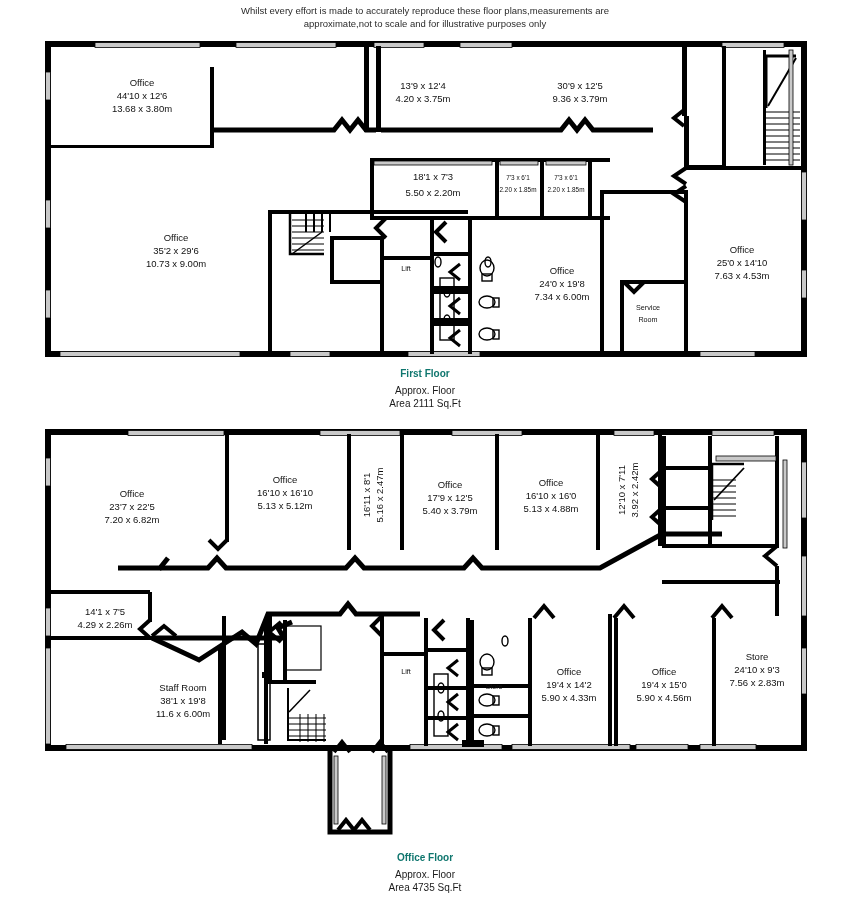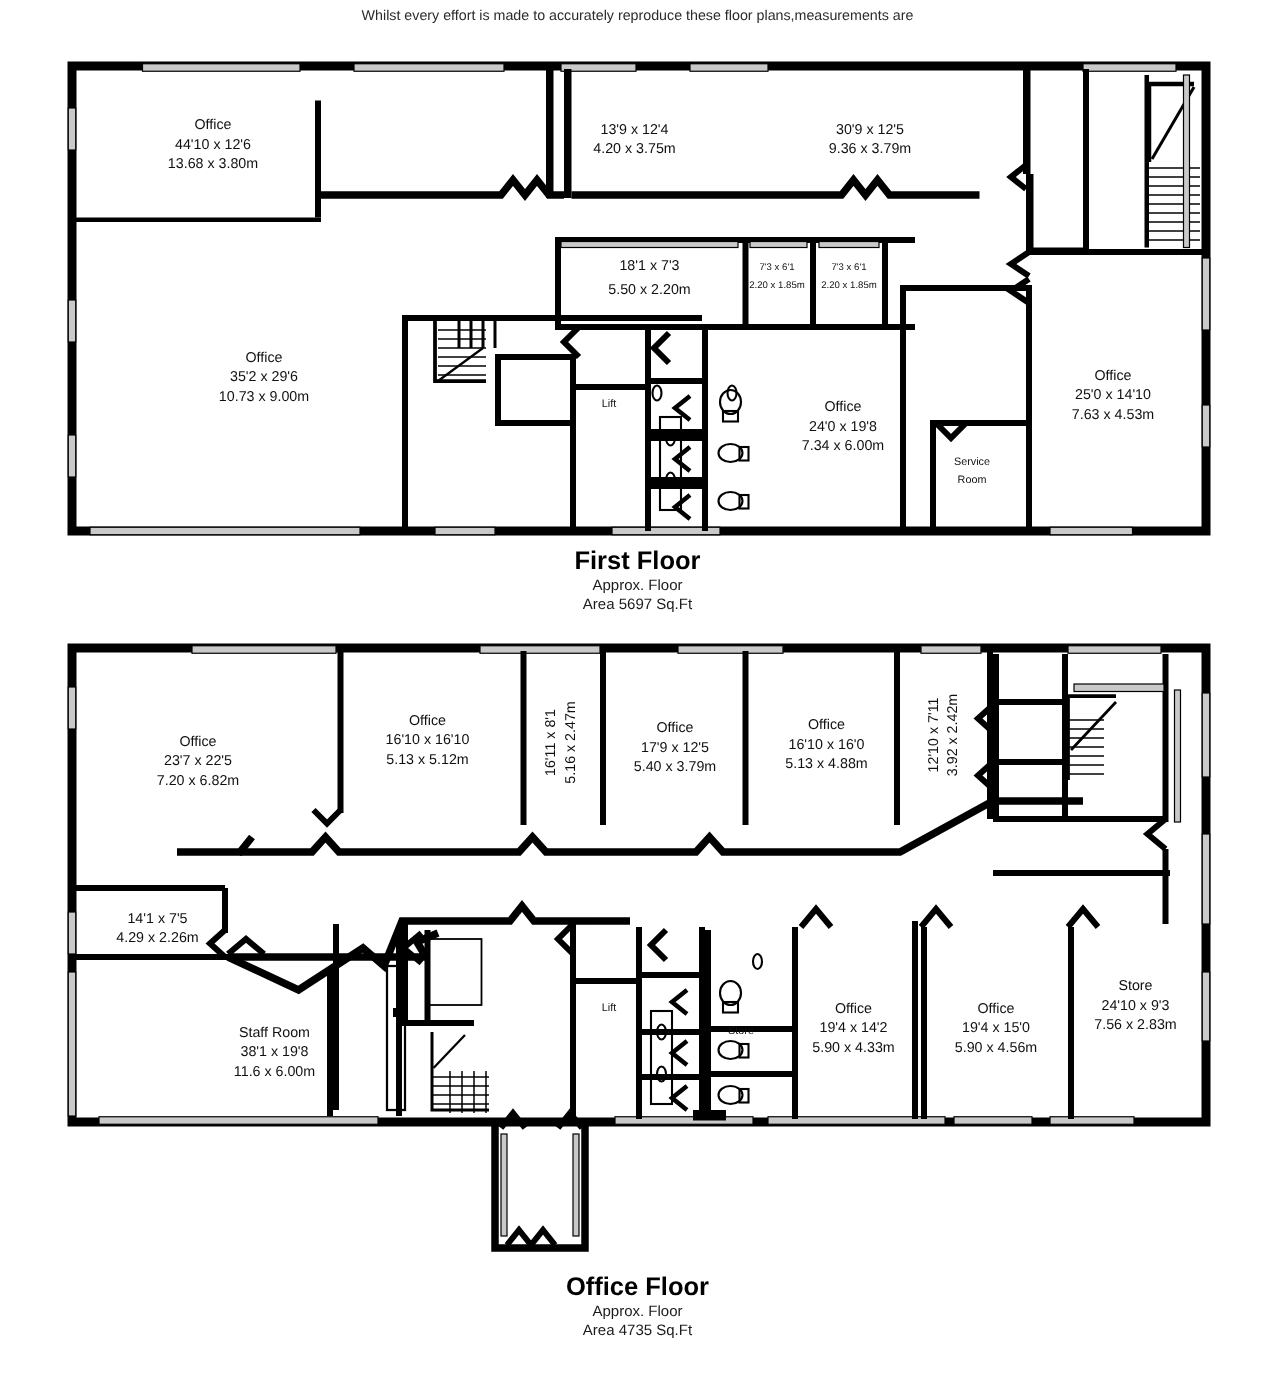--- a/index.html
+++ b/index.html
@@ -4,39 +4,40 @@
 <style>
   html,body{margin:0;padding:0;background:#ffffff;}
   body{width:850px;height:917px;font-family:"Liberation Sans",sans-serif;color:#111;}
   #page{position:relative;width:840px;height:917px;overflow:hidden;background:#fff;}
   .disclaimer{
     position:absolute;left:0;top:4px;width:850px;text-align:center;
     font-size:9.5px;line-height:13px;color:#2b2b2b;
   }
   .plan-svg{position:absolute;left:0;top:0;width:850px;height:917px;}
   .floor-caption{position:absolute;width:850px;left:0;text-align:center;}
-  .floor-caption .ftitle{font-size:17px;font-weight:bold;color:#000000;line-height:16px;}
+  .floor-caption .ftitle{font-size:10px;font-weight:bold;color:#0f766e;line-height:16px;}
   .floor-caption .fsub{font-size:10px;line-height:13px;color:#1b1b1b;margin-top:2px;}
   
   text{font-family:"Liberation Sans",sans-serif;fill:#111;}
   .rm{font-size:9.5px;text-anchor:middle;}
   .rm-sm{font-size:7.2px;text-anchor:middle;}
   .rm-xs{font-size:6.4px;text-anchor:middle;}
   .wall{fill:#000;}
   .thin{stroke:#000;fill:none;}
   .win{fill:#c9c9c9;stroke:#000;stroke-width:0.8;}
   .fixt{fill:none;stroke:#000;stroke-width:1.4;}
 </style>
 </head>
 <body>
 
 <div id="page">
 
   <div class="disclaimer">
     <div>Whilst every effort is made to accurately reproduce these floor plans,measurements are</div>
+    <div>approximate,not to scale and for illustrative purposes only</div>
   </div>
 
   <svg class="plan-svg" viewBox="0 0 850 917" xmlns="http://www.w3.org/2000/svg">
 
     <g>
 
       <g>
         <rect x="48" y="44" width="756" height="310" fill="none" stroke="#000" stroke-width="6"></rect>
       </g>
 
@@ -452,21 +453,21 @@
         <text class="rm-sm" x="406" y="674">Lift</text>
         <text class="rm-sm" x="494" y="689">Store</text>
       </g>
     </g>
   </svg>
 
   <div class="floor-caption" style="top:366px">
     <div class="ftitle">First Floor</div>
     <div class="fsub">
       <div>Approx. Floor</div>
-      <div>Area 5697 Sq.Ft</div>
+      <div>Area 2111 Sq.Ft</div>
     </div>
   </div>
 
   <div class="floor-caption" style="top:850px">
     <div class="ftitle">Office Floor</div>
     <div class="fsub">
       <div>Approx. Floor</div>
       <div>Area 4735 Sq.Ft</div>
     </div>
   </div>

